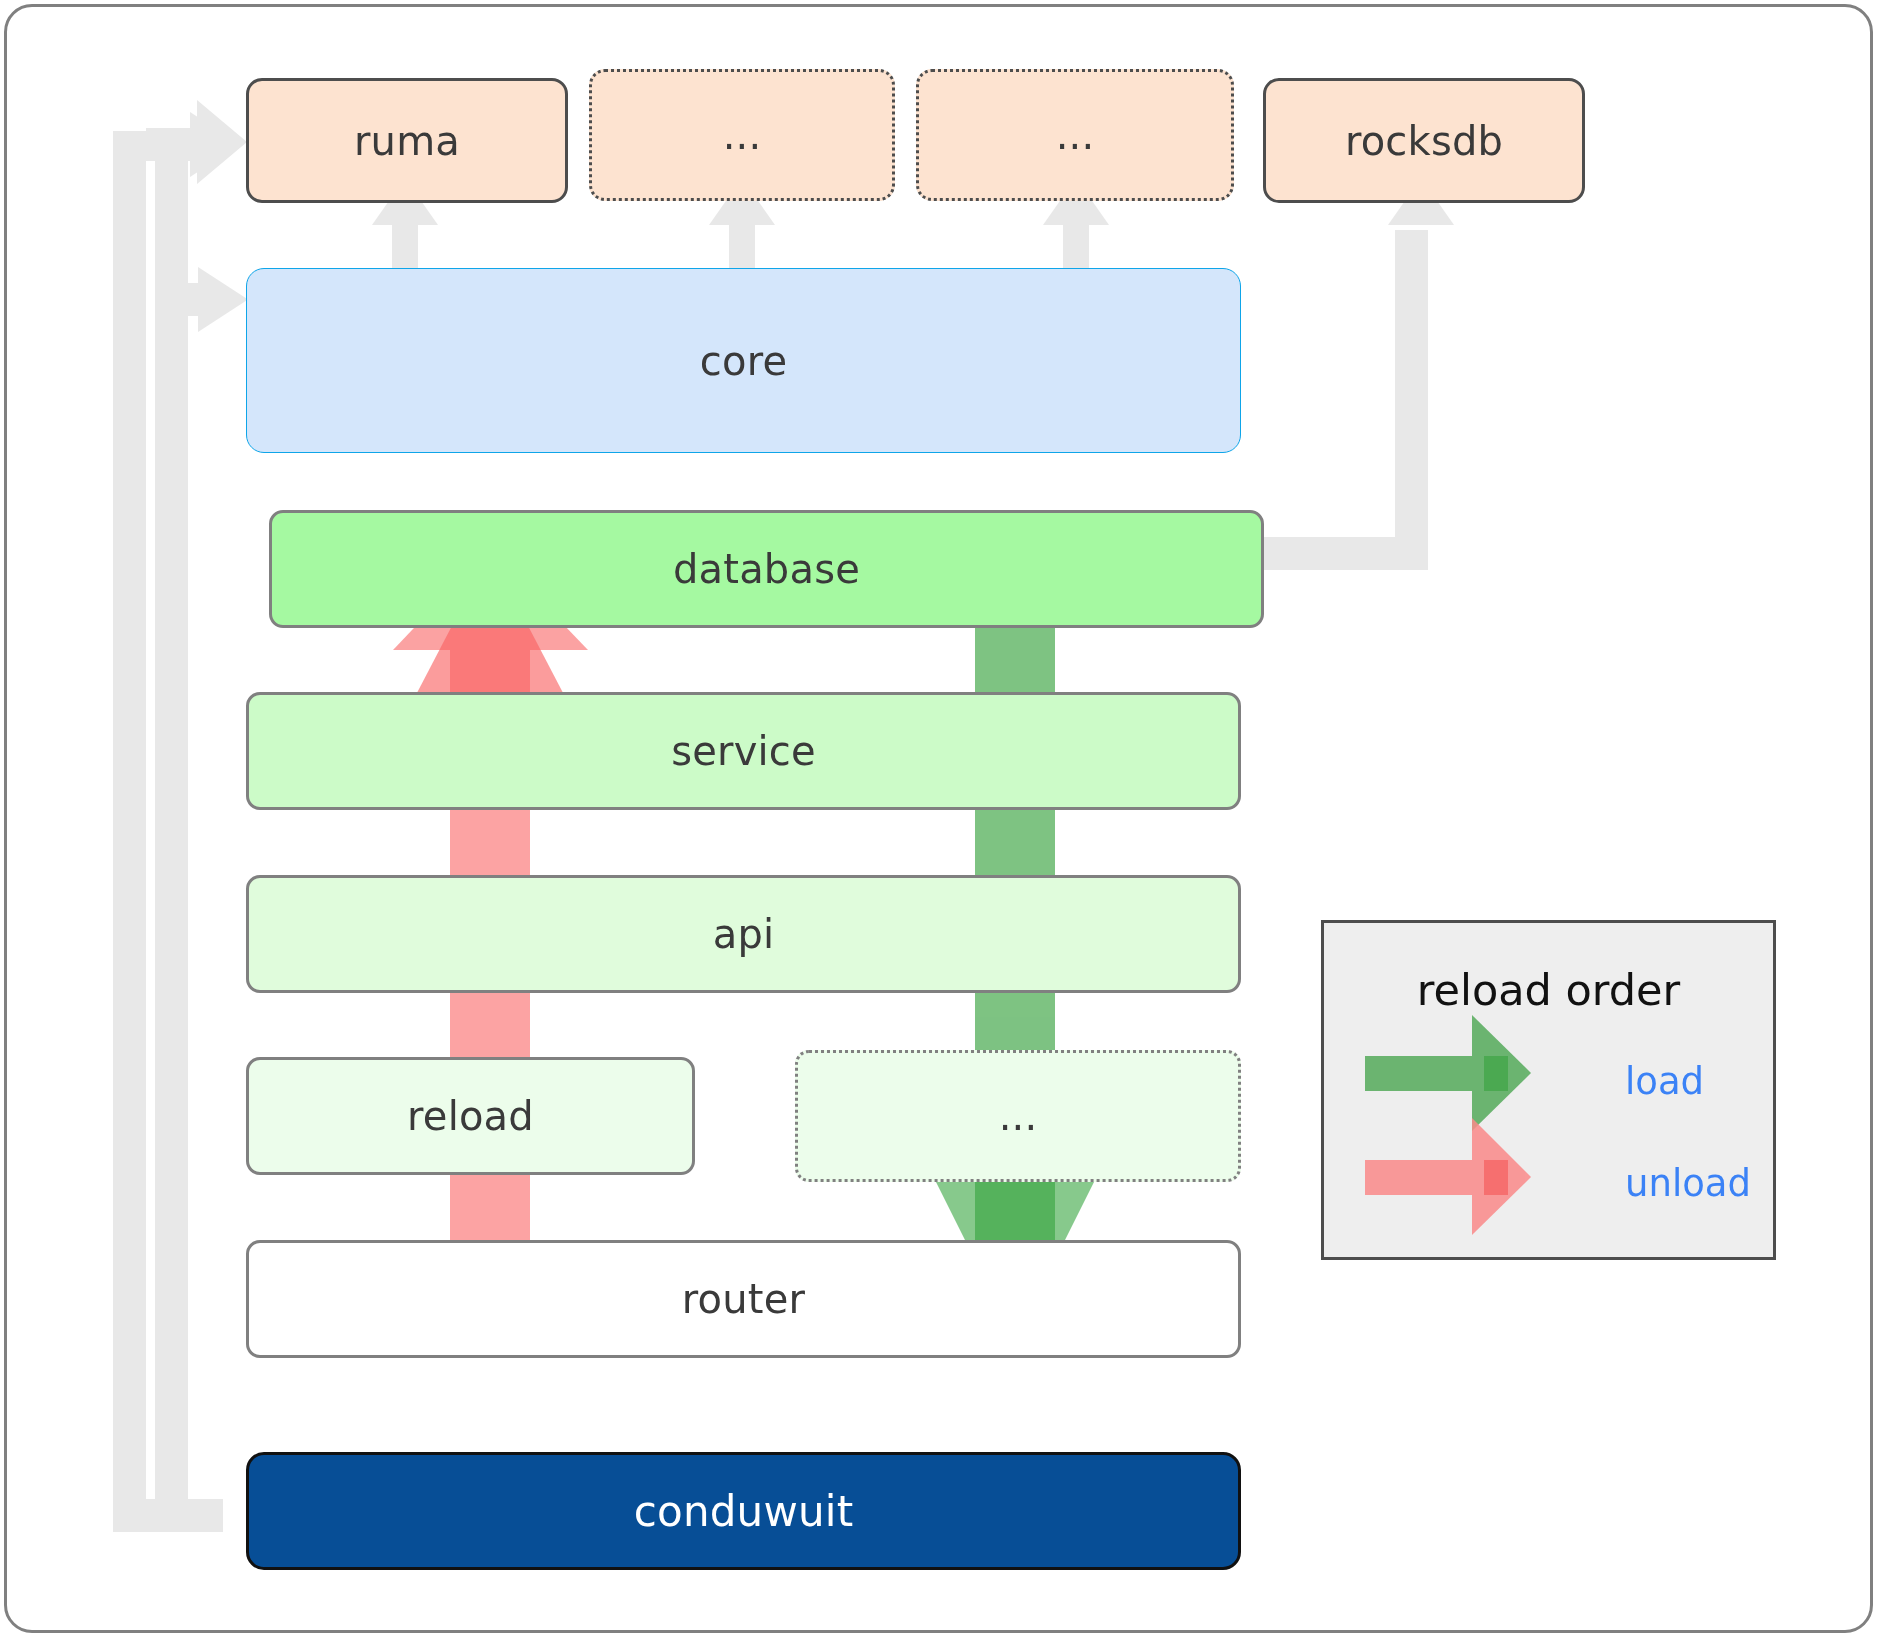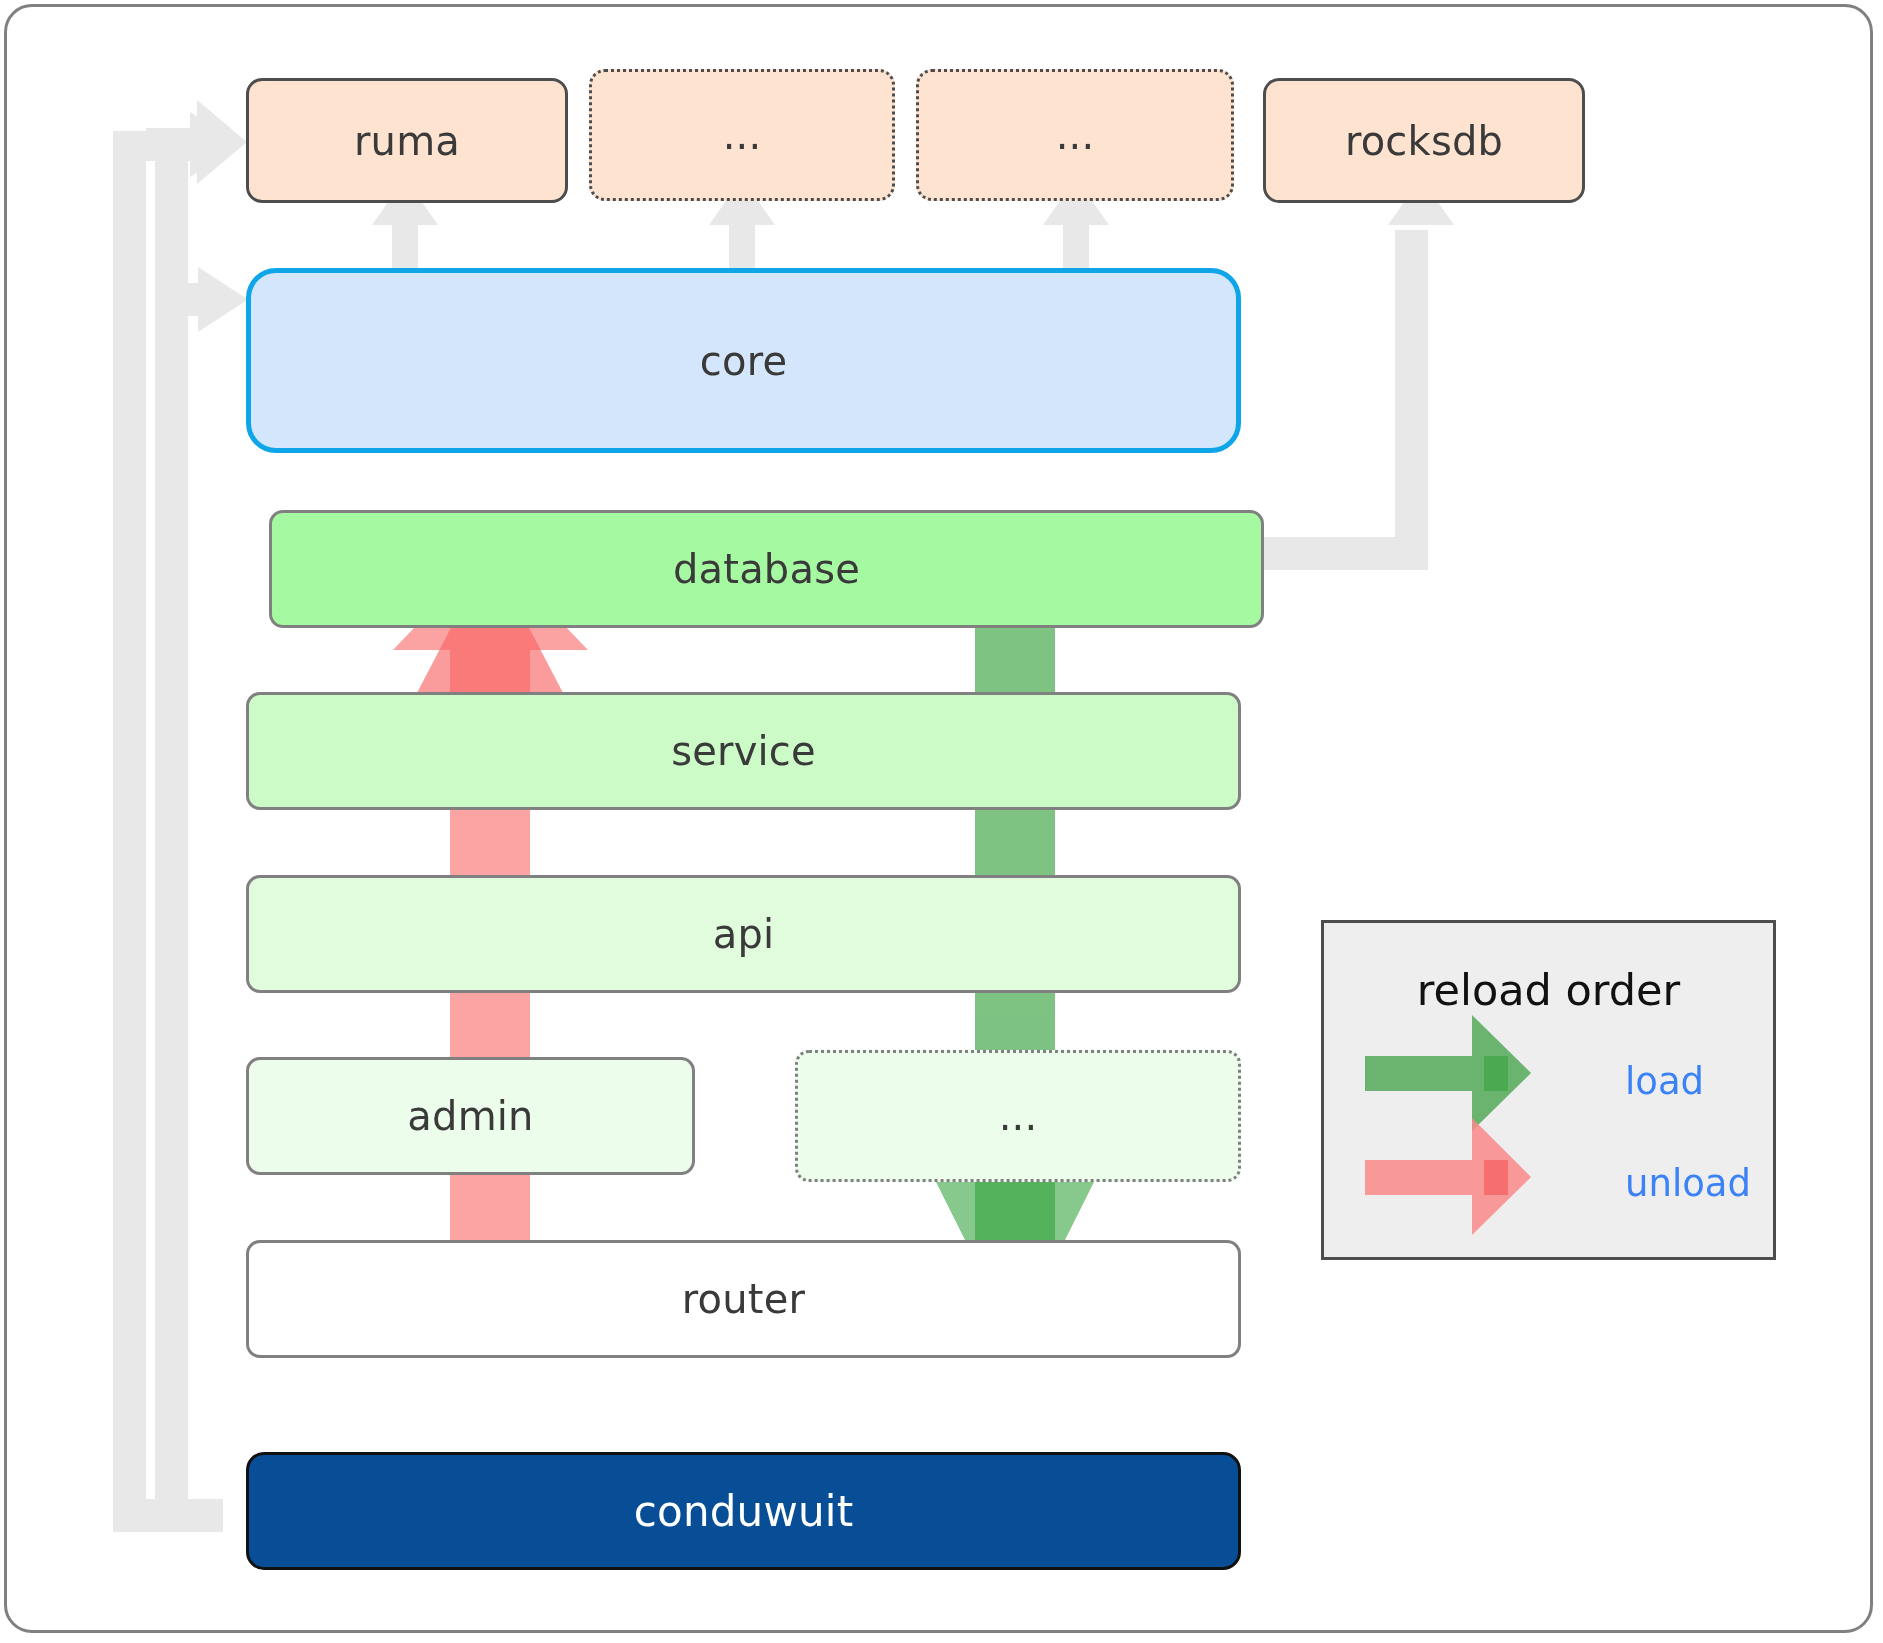--- a/index.html
+++ b/index.html
@@ -51,22 +51,22 @@
     border: 3px solid #4d4d4d;
     border-radius: 16px;
   }
   .node-dep-dotted {
     background: #fde3d0;
     border: 3px dotted #4d4d4d;
     border-radius: 16px;
   }
   .node-core {
     background: #d4e6fb;
-    border: 5px solid #0ea5e9;
-    border-radius: 30px;
+    border: 1px solid #0ea5e9;
+    border-radius: 18px;
   }
   .node-db {
     background: #a5f9a1;
     border: 3px solid #808080;
     margin-left: 23px;
   }
   .node-service {
     background: #ccfbc8;
     border: 3px solid #808080;
   }
@@ -213,21 +213,21 @@
 
   <div class="node node-service" style="left:246px; top:692px; width:995px; height:118px;">
     <span>service</span>
   </div>
 
   <div class="node node-api" style="left:246px; top:875px; width:995px; height:118px;">
     <span>api</span>
   </div>
 
   <div class="node node-admin" style="left:246px; top:1057px; width:449px; height:118px;">
-    <span>admin</span>
+    <span>reload</span>
   </div>
 
   <div class="node node-dotted-green" style="left:795px; top:1050px; width:446px; height:132px;">
     <span>...</span>
   </div>
 
   <div class="node node-router" style="left:246px; top:1240px; width:995px; height:118px;">
     <span>router</span>
   </div>
 

